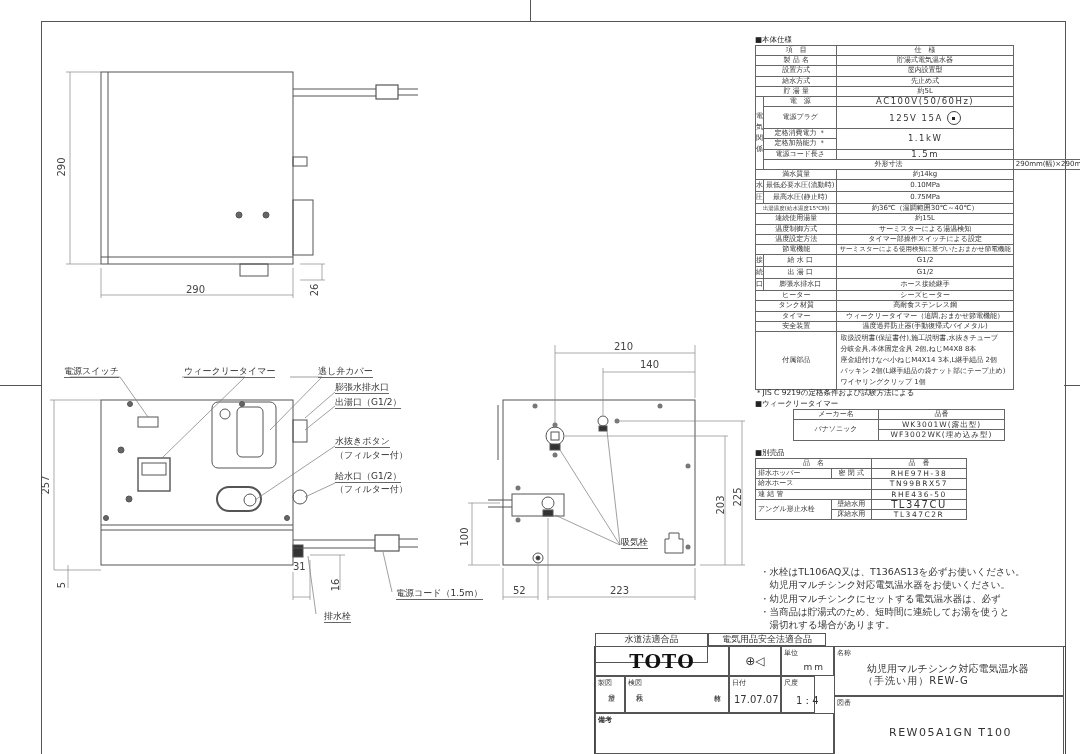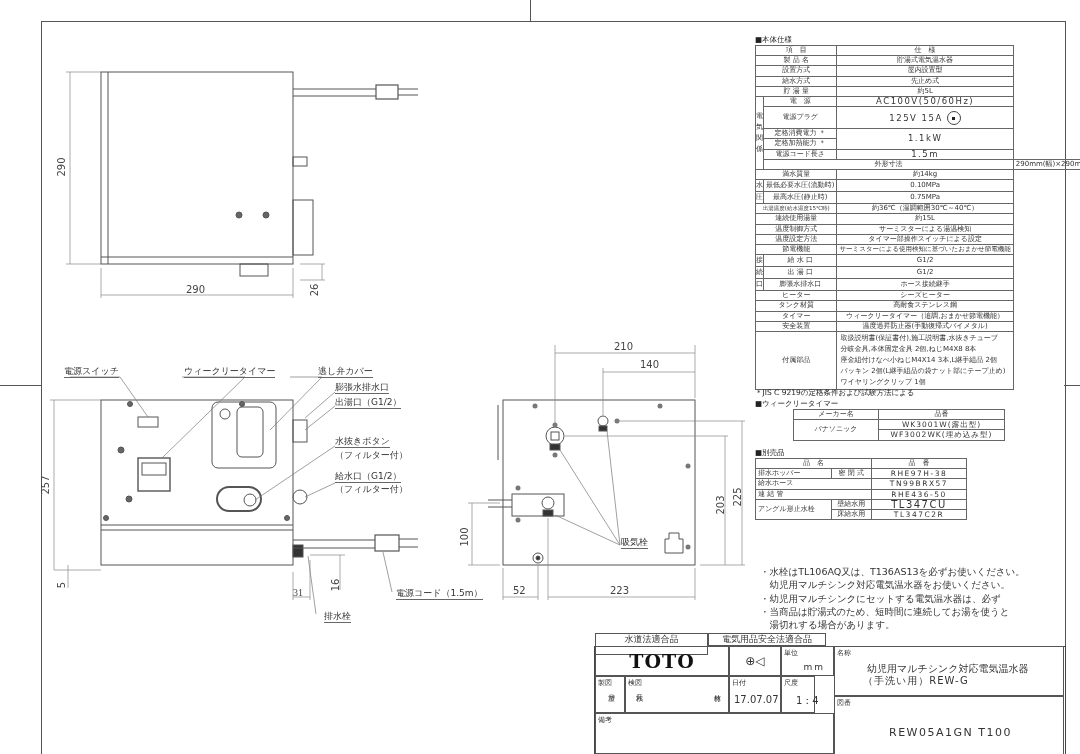--- a/index.html
+++ b/index.html
@@ -177,21 +177,21 @@
     </g>
   </g>
 </svg>
 
 <div class="dim vdim" style="left:52px;top:162px;">290</div>
 <div class="dim" style="left:186px;top:285px;">290</div>
 <div class="dim vdim" style="left:309px;top:285px;">26</div>
 
 <div class="dim vdim" style="left:36px;top:480px;">257</div>
 <div class="dim vdim" style="left:59px;top:580px;">5</div>
-<div class="dim" style="left:293px;top:588px;font-family:Liberation Serif, serif;">31</div>
+<div class="dim" style="left:293px;top:562px;">31</div>
 <div class="dim vdim" style="left:330px;top:580px;">16</div>
 
 <div class="dim" style="left:614px;top:342px;">210</div>
 <div class="dim" style="left:640px;top:360px;">140</div>
 <div class="dim vdim" style="left:711px;top:500px;">203</div>
 <div class="dim vdim" style="left:728px;top:492px;">225</div>
 <div class="dim vdim" style="left:455px;top:532px;">100</div>
 <div class="dim" style="left:513px;top:586px;">52</div>
 <div class="dim" style="left:610px;top:586px;">223</div>
 
@@ -390,21 +390,21 @@
   </table>
 
 <div class="notes" style="left:760px;top:565px;">
   <div>・水栓はTL106AQ又は、T136AS13を必ずお使いください。</div>
   <div>　幼児用マルチシンク対応電気温水器をお使いください。</div>
   <div>・幼児用マルチシンクにセットする電気温水器は、必ず</div>
   <div>・当商品は貯湯式のため、短時間に連続してお湯を使うと</div>
   <div>　湯切れする場合があります。</div>
 </div>
 
-<div class="tbc" style="left:595px;top:633px;width:113px;height:22px;font-size:9px;text-align:center;line-height:11px;">水道法適合品</div>
+<div class="tbc" style="left:595px;top:633px;width:113px;height:30px;font-size:9px;text-align:center;line-height:11px;">水道法適合品</div>
 <div class="tbc" style="left:708px;top:633px;width:118px;height:13px;font-size:9px;text-align:center;line-height:11px;">電気用品安全法適合品</div>
 <div class="tb" style="left:594px;top:646px;width:470px;height:108px;"></div>
 
 <div class="tbc" style="left:595px;top:646px;width:134px;height:30px;">
   <div style="position:absolute;left:0;right:0;top:3px;text-align:center;font-family:'DejaVu Serif',serif;font-weight:bold;font-size:19px;color:#111;letter-spacing:1px;">TOTO</div>
 </div>
 <div class="tbc" style="left:729px;top:646px;width:52px;height:30px;">
   <div style="position:absolute;left:0;right:0;top:7px;text-align:center;font-size:12px;color:#333;">⊕◁</div>
 </div>
 <div class="tbc" style="left:781px;top:646px;width:53px;height:30px;">
@@ -432,14 +432,14 @@
 </div>
 <div class="tbc" style="left:781px;top:676px;width:34px;height:37px;">
   <div class="tiny" style="left:2px;top:1px;">尺度</div>
   <div class="tiny" style="left:14px;top:17px;font-size:10px;">1：4</div>
 </div>
 <div class="tbc" style="left:834px;top:696px;width:230px;height:66px;">
   <div class="tiny" style="left:2px;top:1px;">図番</div>
   <div class="tiny" style="left:54px;top:29px;font-size:11px;letter-spacing:1.5px;">REW05A1GN T100</div>
 </div>
 <div class="tbc" style="left:595px;top:713px;width:239px;height:41px;">
-  <div class="tiny" style="left:2px;top:1px;">備考</div>
+  <div class="tiny" style="left:2px;top:1px;font-weight:bold;">備考</div>
 </div>
 
 </body></html>

